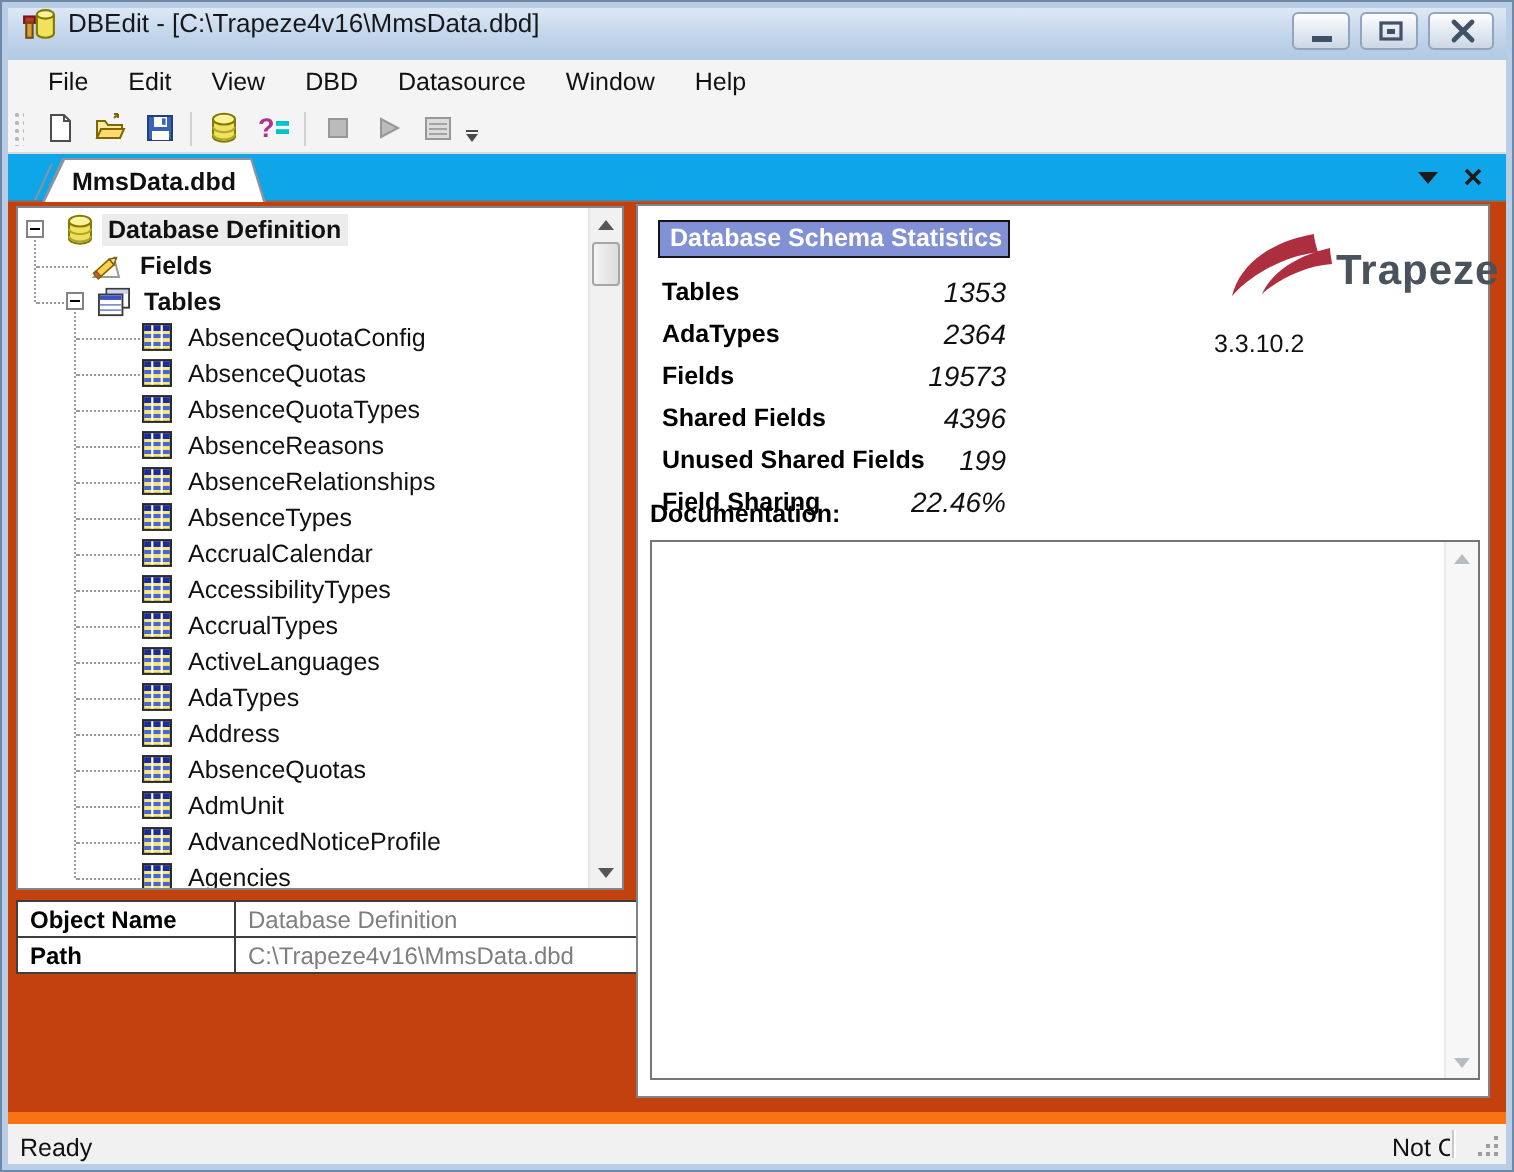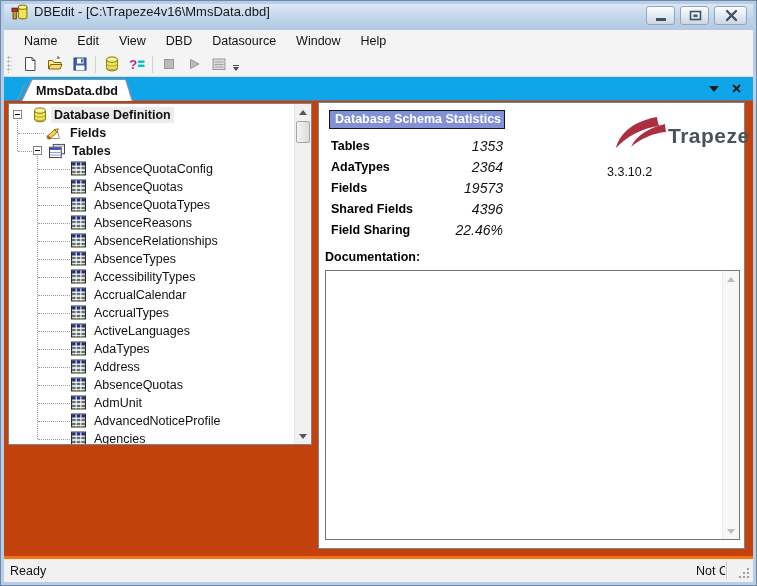--- a/index.html
+++ b/index.html
@@ -136,21 +136,21 @@
   .logo-text{font-size:21px;font-weight:bold;color:#4a525c;letter-spacing:.5px;margin:8px 0 0 1px;}
   .version{position:absolute;left:288px;top:62px;font-size:12.5px;color:#111;}
   .doc-label{position:absolute;left:6px;top:147px;font-size:12.5px;font-weight:bold;color:#000;}
   .doc-box{
     position:absolute;left:6px;top:167px;width:415px;height:270px;
     border:1px solid #767676;background:#fff;box-sizing:border-box;
   }
   .doc-scroll{position:absolute;right:0;top:0;bottom:0;width:17px;background:#f7f7f7;border-left:1px solid #ebebeb;box-sizing:border-box;}
   
   .statusbar{
-    height:26px;flex:0 0 26px;background:#f1f1f1;border-top:3px solid #f97316;
+    height:26px;flex:0 0 26px;background:#f1f1f1;border-top:6px solid #f97316;
     position:relative;box-sizing:border-box;
   }
   .status-left{position:absolute;left:6px;top:5px;font-size:12.5px;color:#111;}
   .status-right{position:absolute;left:692px;top:5px;width:29px;overflow:hidden;font-size:12.5px;color:#111;white-space:nowrap;}
   .status-div{position:absolute;left:722px;top:3px;bottom:3px;width:1px;background:#c9c9c9;box-shadow:1px 0 0 #fff;}
   .status-grip{position:absolute;right:2px;bottom:2px;width:13px;height:13px;}
 </style>
 </head>
 <body>
 
@@ -248,21 +248,21 @@
         </div>
         <div class="winbtn close">
           <svg width="33" height="19">
             <path d="M12 5 L21 14 M21 5 L12 14" stroke="#3f5268" stroke-width="2.4" stroke-linecap="round"></path>
           </svg>
         </div>
       </div>
     </div>
 
     <div class="menubar">
-      <span class="menu-item">Name</span>
+      <span class="menu-item">File</span>
       <span class="menu-item">Edit</span>
       <span class="menu-item">View</span>
       <span class="menu-item">DBD</span>
       <span class="menu-item">Datasource</span>
       <span class="menu-item">Window</span>
       <span class="menu-item">Help</span>
     </div>
 
     <div class="toolbar">
       <div class="tgrip"></div>
@@ -389,27 +389,27 @@
           <div class="trow d2">
               <svg class="ticon">
                 <use href="#sym-table"></use>
               </svg>
               <span class="tlabel">AbsenceTypes</span>
             </div>
           <div class="trow d2">
               <svg class="ticon">
                 <use href="#sym-table"></use>
               </svg>
+              <span class="tlabel">AccrualCalendar</span>
+            </div>
+          <div class="trow d2">
+              <svg class="ticon">
+                <use href="#sym-table"></use>
+              </svg>
               <span class="tlabel">AccessibilityTypes</span>
-            </div>
-          <div class="trow d2">
-              <svg class="ticon">
-                <use href="#sym-table"></use>
-              </svg>
-              <span class="tlabel">AccrualCalendar</span>
             </div>
           <div class="trow d2">
               <svg class="ticon">
                 <use href="#sym-table"></use>
               </svg>
               <span class="tlabel">AccrualTypes</span>
             </div>
           <div class="trow d2">
               <svg class="ticon">
                 <use href="#sym-table"></use>
@@ -457,39 +457,55 @@
           <div class="sbtn up">
               <div class="arr-up"></div>
             </div>
           <div class="sthumb"></div>
           <div class="sbtn down">
               <div class="arr-down"></div>
             </div>
         </div>
       </div>
 
+      <table class="props">
+        <tbody>
+            <tr>
+          <td class="pk">Object Name</td>
+          <td class="pv">Database Definition</td>
+        </tr>
+        <tr>
+          <td class="pk">Path</td>
+          <td class="pv">C:\Trapeze4v16\MmsData.dbd</td>
+        </tr>
+      </tbody>
+        </table>
 
       <div class="panel right-panel">
         <div class="stats-header">Database Schema Statistics</div>
         <div class="stats">
           <div class="srow">
               <span class="slabel">Tables</span>
               <span class="svalue">1353</span>
             </div>
           <div class="srow">
               <span class="slabel">AdaTypes</span>
               <span class="svalue">2364</span>
             </div>
           <div class="srow">
               <span class="slabel">Fields</span>
               <span class="svalue">19573</span>
             </div>
           <div class="srow">
               <span class="slabel">Shared Fields</span>
               <span class="svalue">4396</span>
+            </div>
+          <div class="srow">
+              <span class="slabel">Unused Shared Fields</span>
+              <span class="svalue">199</span>
             </div>
           <div class="srow">
               <span class="slabel">Field Sharing</span>
               <span class="svalue">22.46%</span>
             </div>
         </div>
         <div class="logo">
           <svg viewBox="0 0 52 40">
               <use href="#sym-swoosh"></use>
             </svg>

